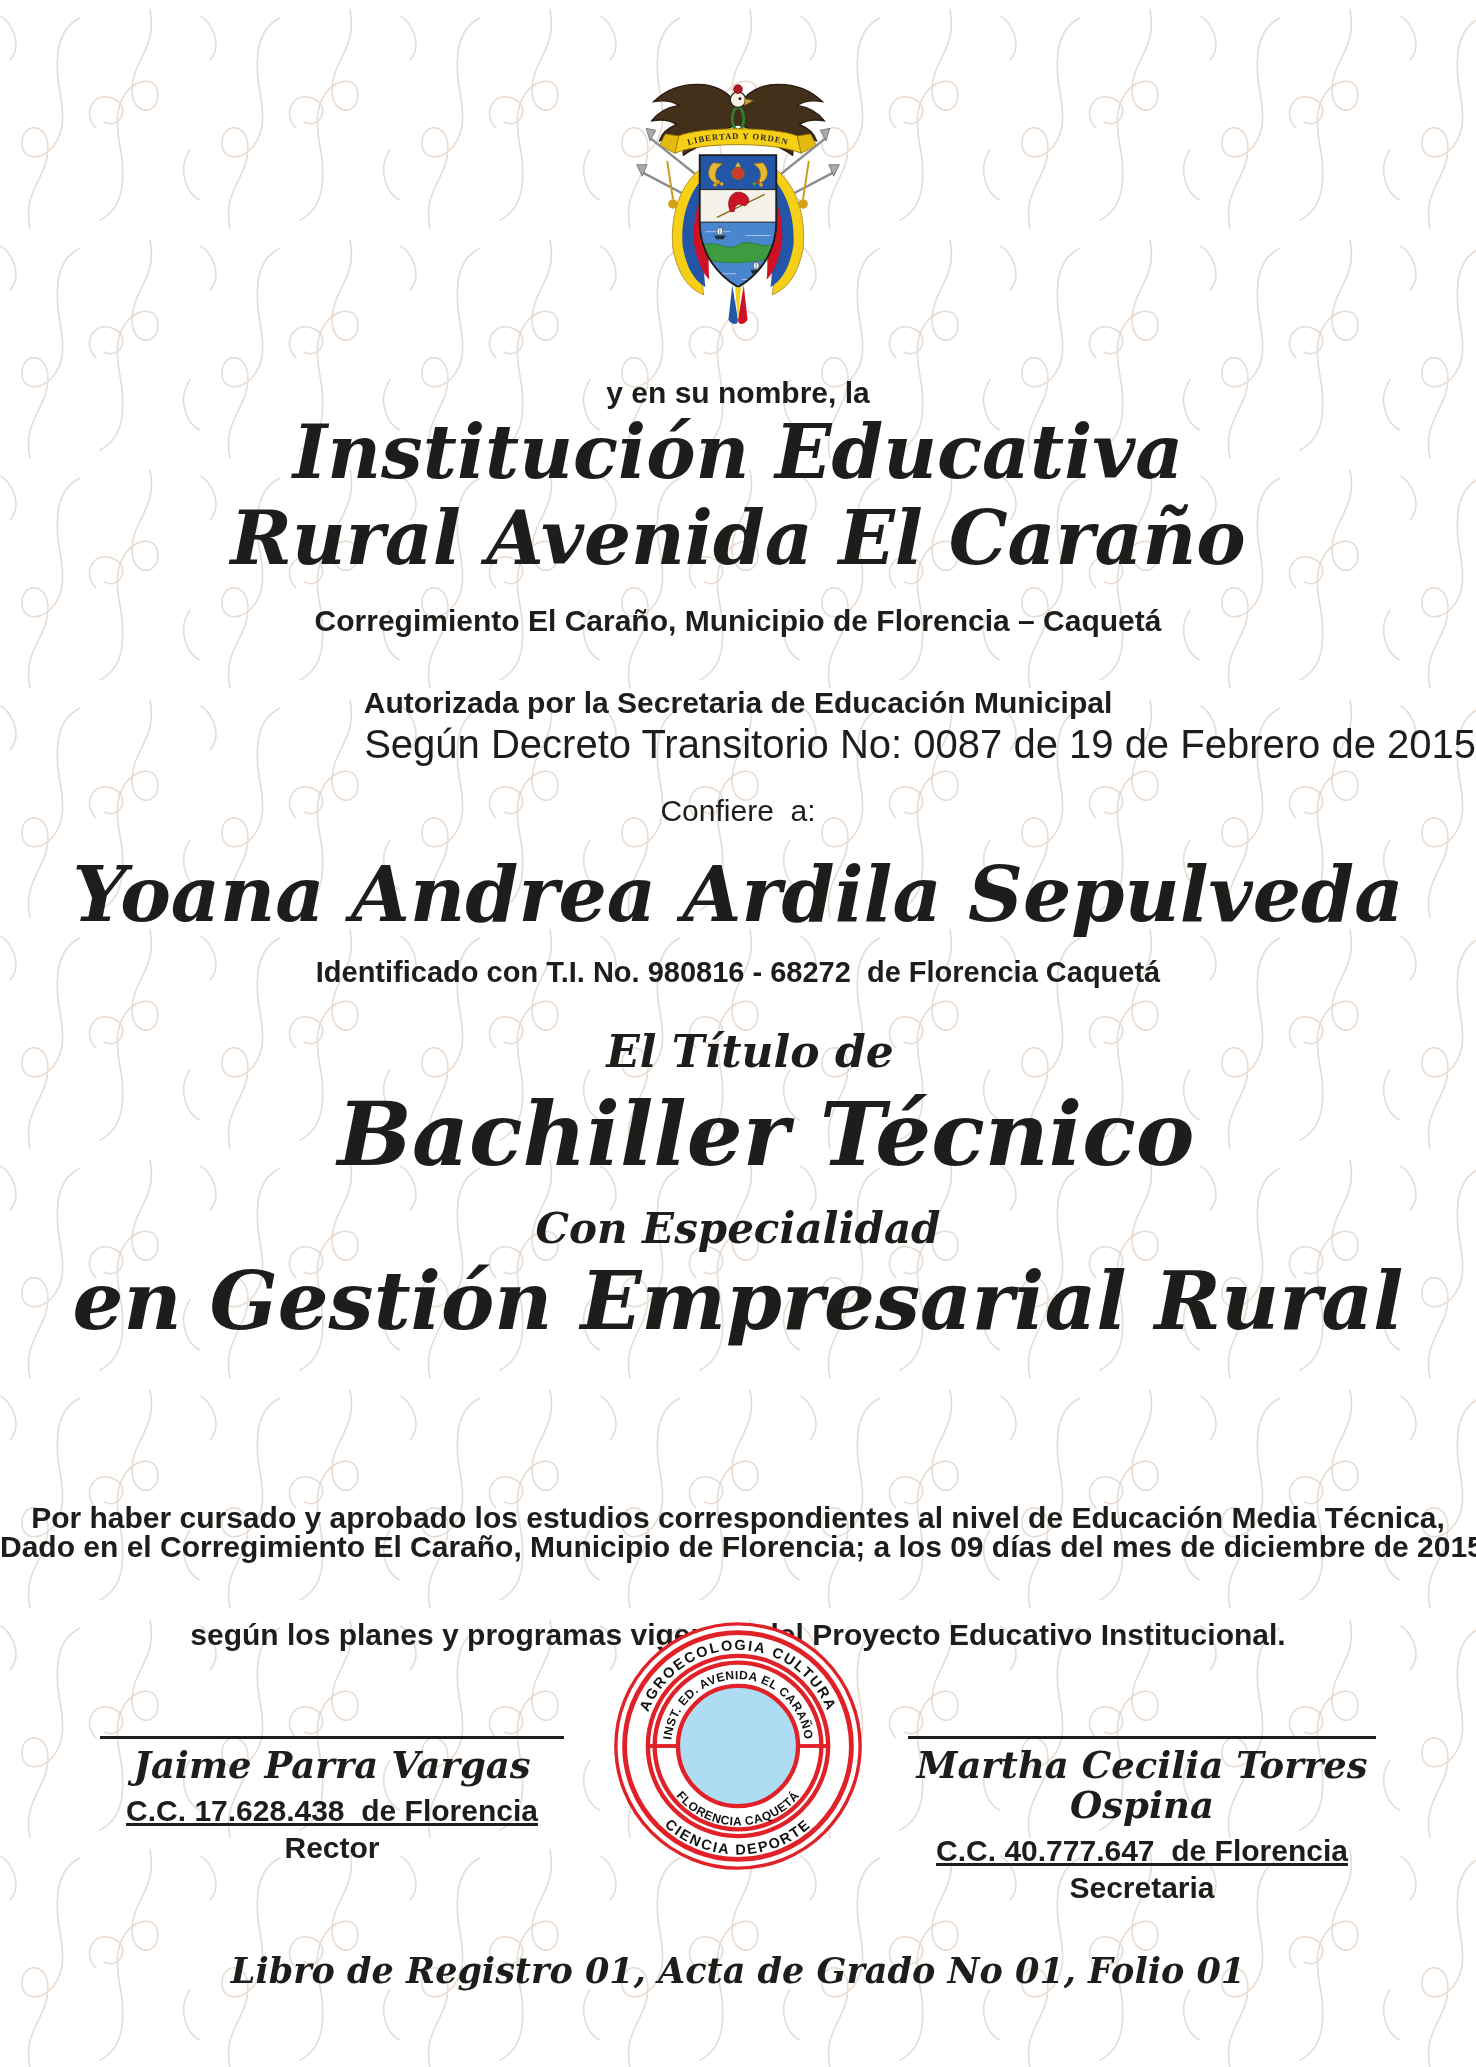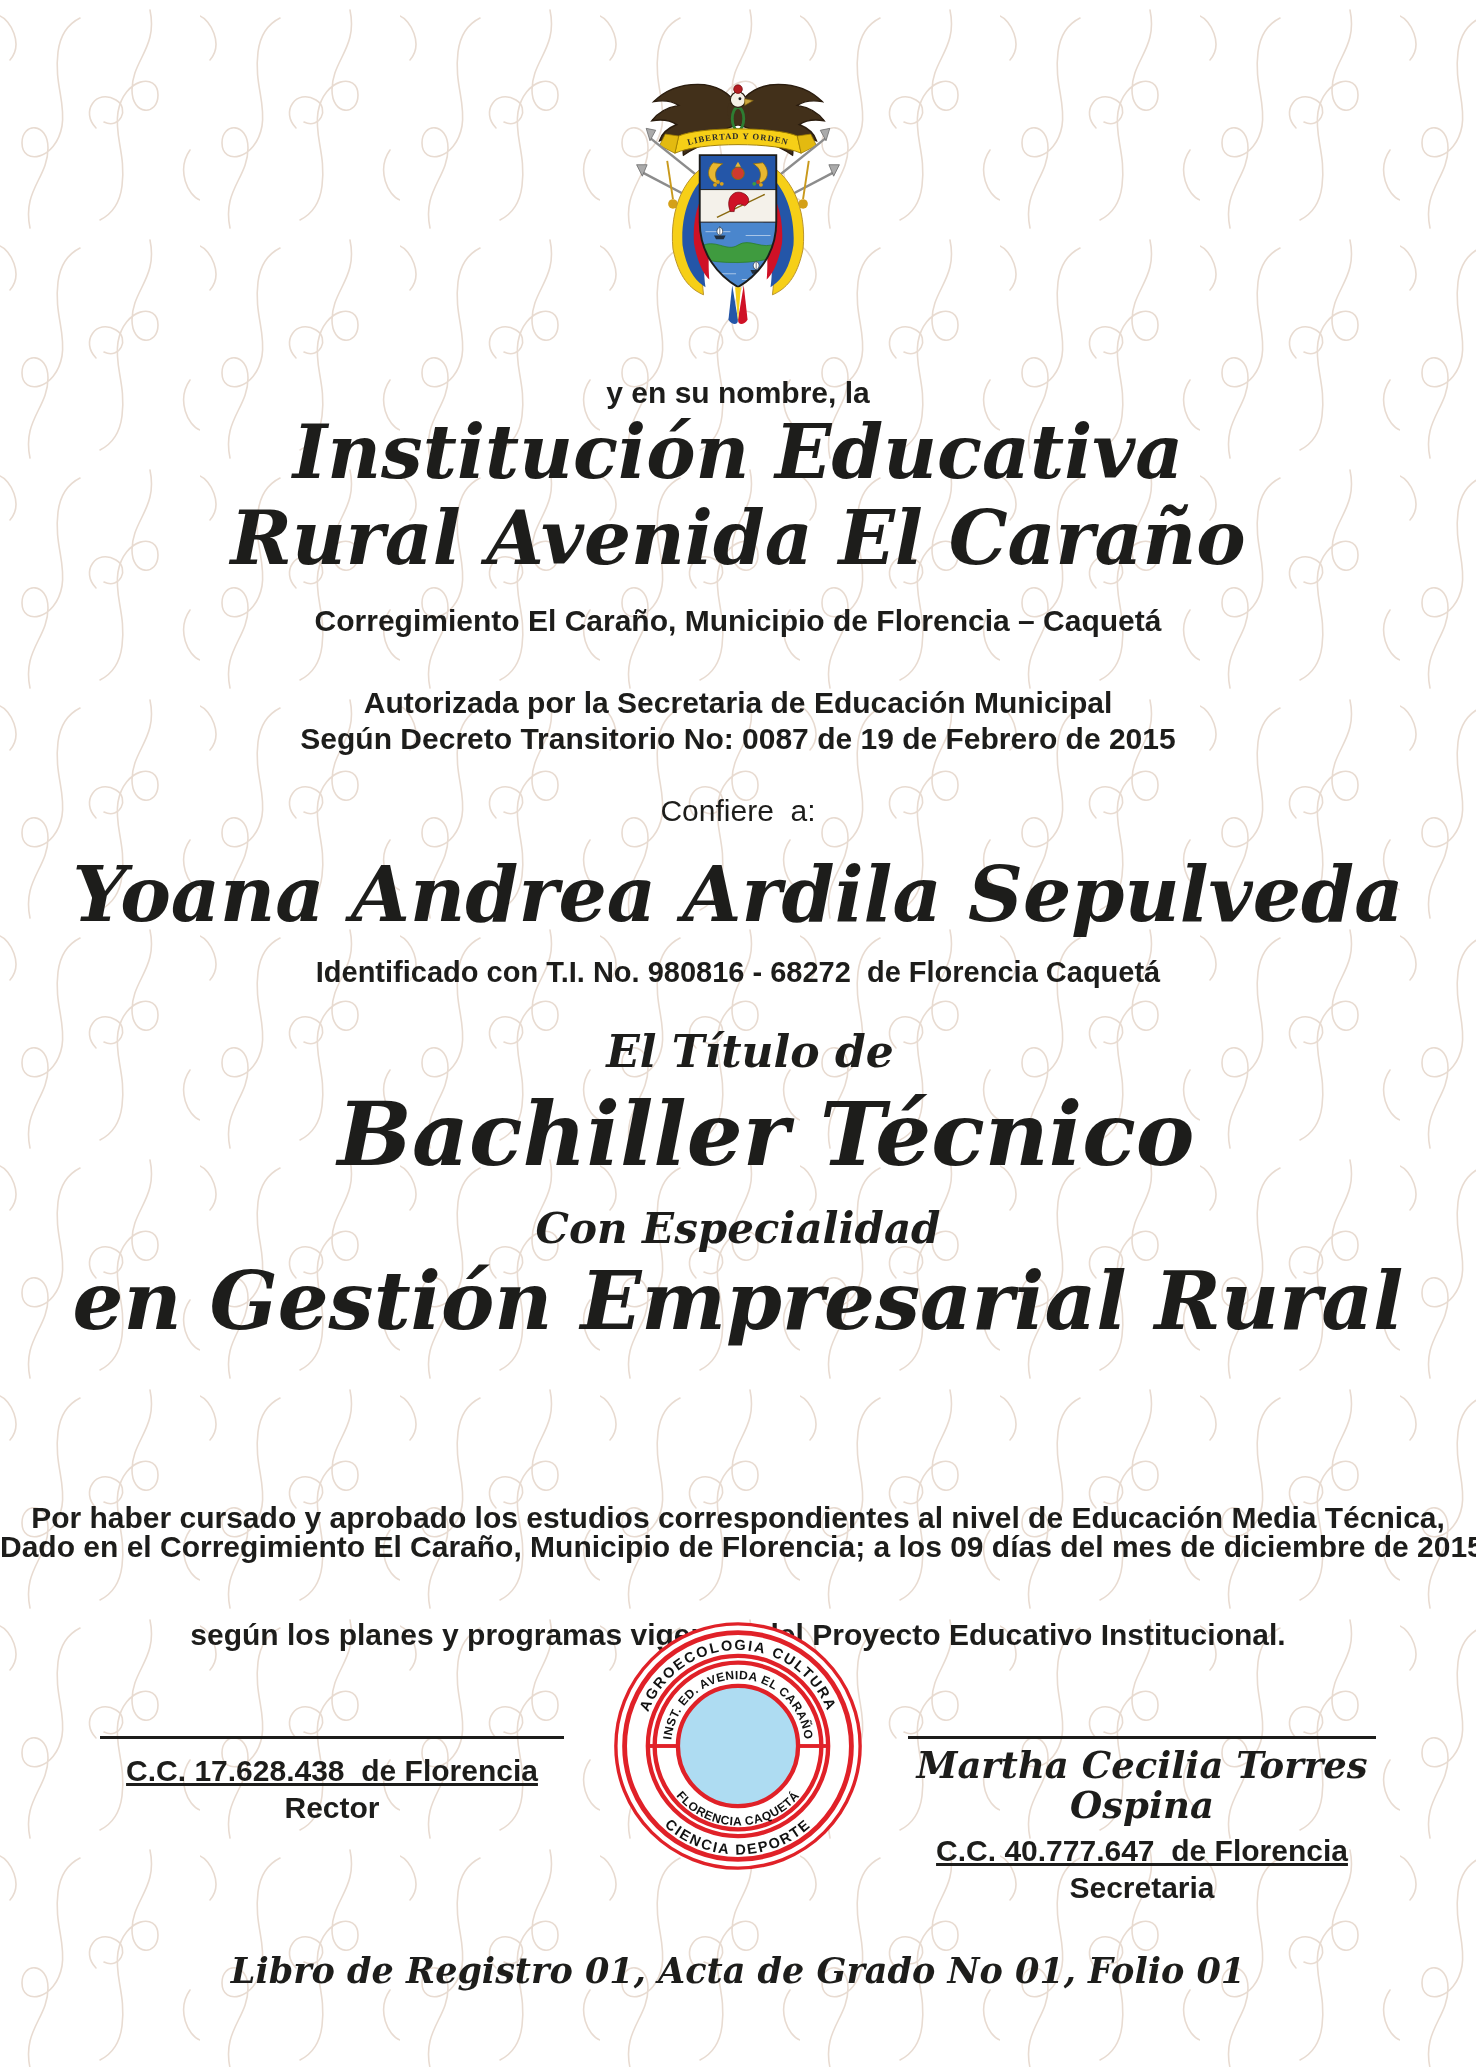--- a/index.html
+++ b/index.html
@@ -12,21 +12,21 @@
   .content-layer{position:absolute; inset:0; z-index:1;}
   .cline{position:absolute; left:0; width:100%; text-align:center; white-space:pre;}
   .sans{font-family:"Liberation Sans", sans-serif;}
   .script{font-family:"DejaVu Serif", serif; font-style:italic; font-weight:bold;}
   .l-republica{top:338px; font-size:30px; font-weight:600; letter-spacing:.2px;}
   .l-nombre{top:376px; font-size:30px; font-weight:600;}
   .t-inst1{top:412px; font-size:74px; line-height:1.1;}
   .t-inst2{top:498px; font-size:74px; line-height:1.1;}
   .l-correg{top:604px; font-size:30px; font-weight:600;}
   .l-auth1{top:686px; font-size:30px; font-weight:600;}
-  .l-auth2{top:722px; font-size:30px; font-weight:700;}
+  .l-auth2{top:722px; font-size:40px; font-weight:400;text-align:right;}
   .l-confiere{top:794px; font-size:30px;}
   .t-name{top:850px; font-size:76px;}
   .l-ident{top:956px; font-size:29px; font-weight:600;}
   .t-titulo{top:1026px; font-size:44px;padding-left:12px;}
   .t-bachiller{top:1082px; font-size:88px;padding-left:28px;}
   .t-conesp{top:1204px; font-size:42px;}
   .t-gestion{top:1254px; font-size:80px;}
   .l-body{top:1420px; font-size:30px; line-height:39px; font-weight:600;}
   .l-dado{top:1530px; font-size:30px; font-weight:600;}
   .coat{position:absolute; top:48px; left:50%; transform:translateX(-50%);}
@@ -251,20 +251,21 @@
           <g>
             <path d="M4,-33 C-6,-29 -16,-31 -23,-37 C-15,-37 -11,-41 -9,-45 C-5,-52 8,-54 12,-48 L21,-46 L13,-43 C16,-37 12,-31 4,-33 Z" fill="#ffffff" stroke="#222" stroke-width="1.3"></path>
             <path d="M-1,-45 C1,-54 12,-59 22,-57 C14,-53 11,-48 11,-44 Z" fill="#ffffff" stroke="#222" stroke-width="1.3"></path>
             <circle cx="8" cy="-48" r="1" fill="#222"></circle>
           </g>
         </g>
       </svg>
     </div>
 
     <div class="sig sig-left">
+      <div class="script sig-name">Jaime Parra Vargas</div>
       <div class="sans sig-cc">C.C. 17.628.438  de Florencia</div>
       <div class="sans sig-role">Rector</div>
     </div>
 
     <div class="sig sig-right">
       <div class="script sig-name">Martha Cecilia Torres Ospina</div>
       <div class="sans sig-cc">C.C. 40.777.647  de Florencia</div>
       <div class="sans sig-role">Secretaria</div>
     </div>
 

